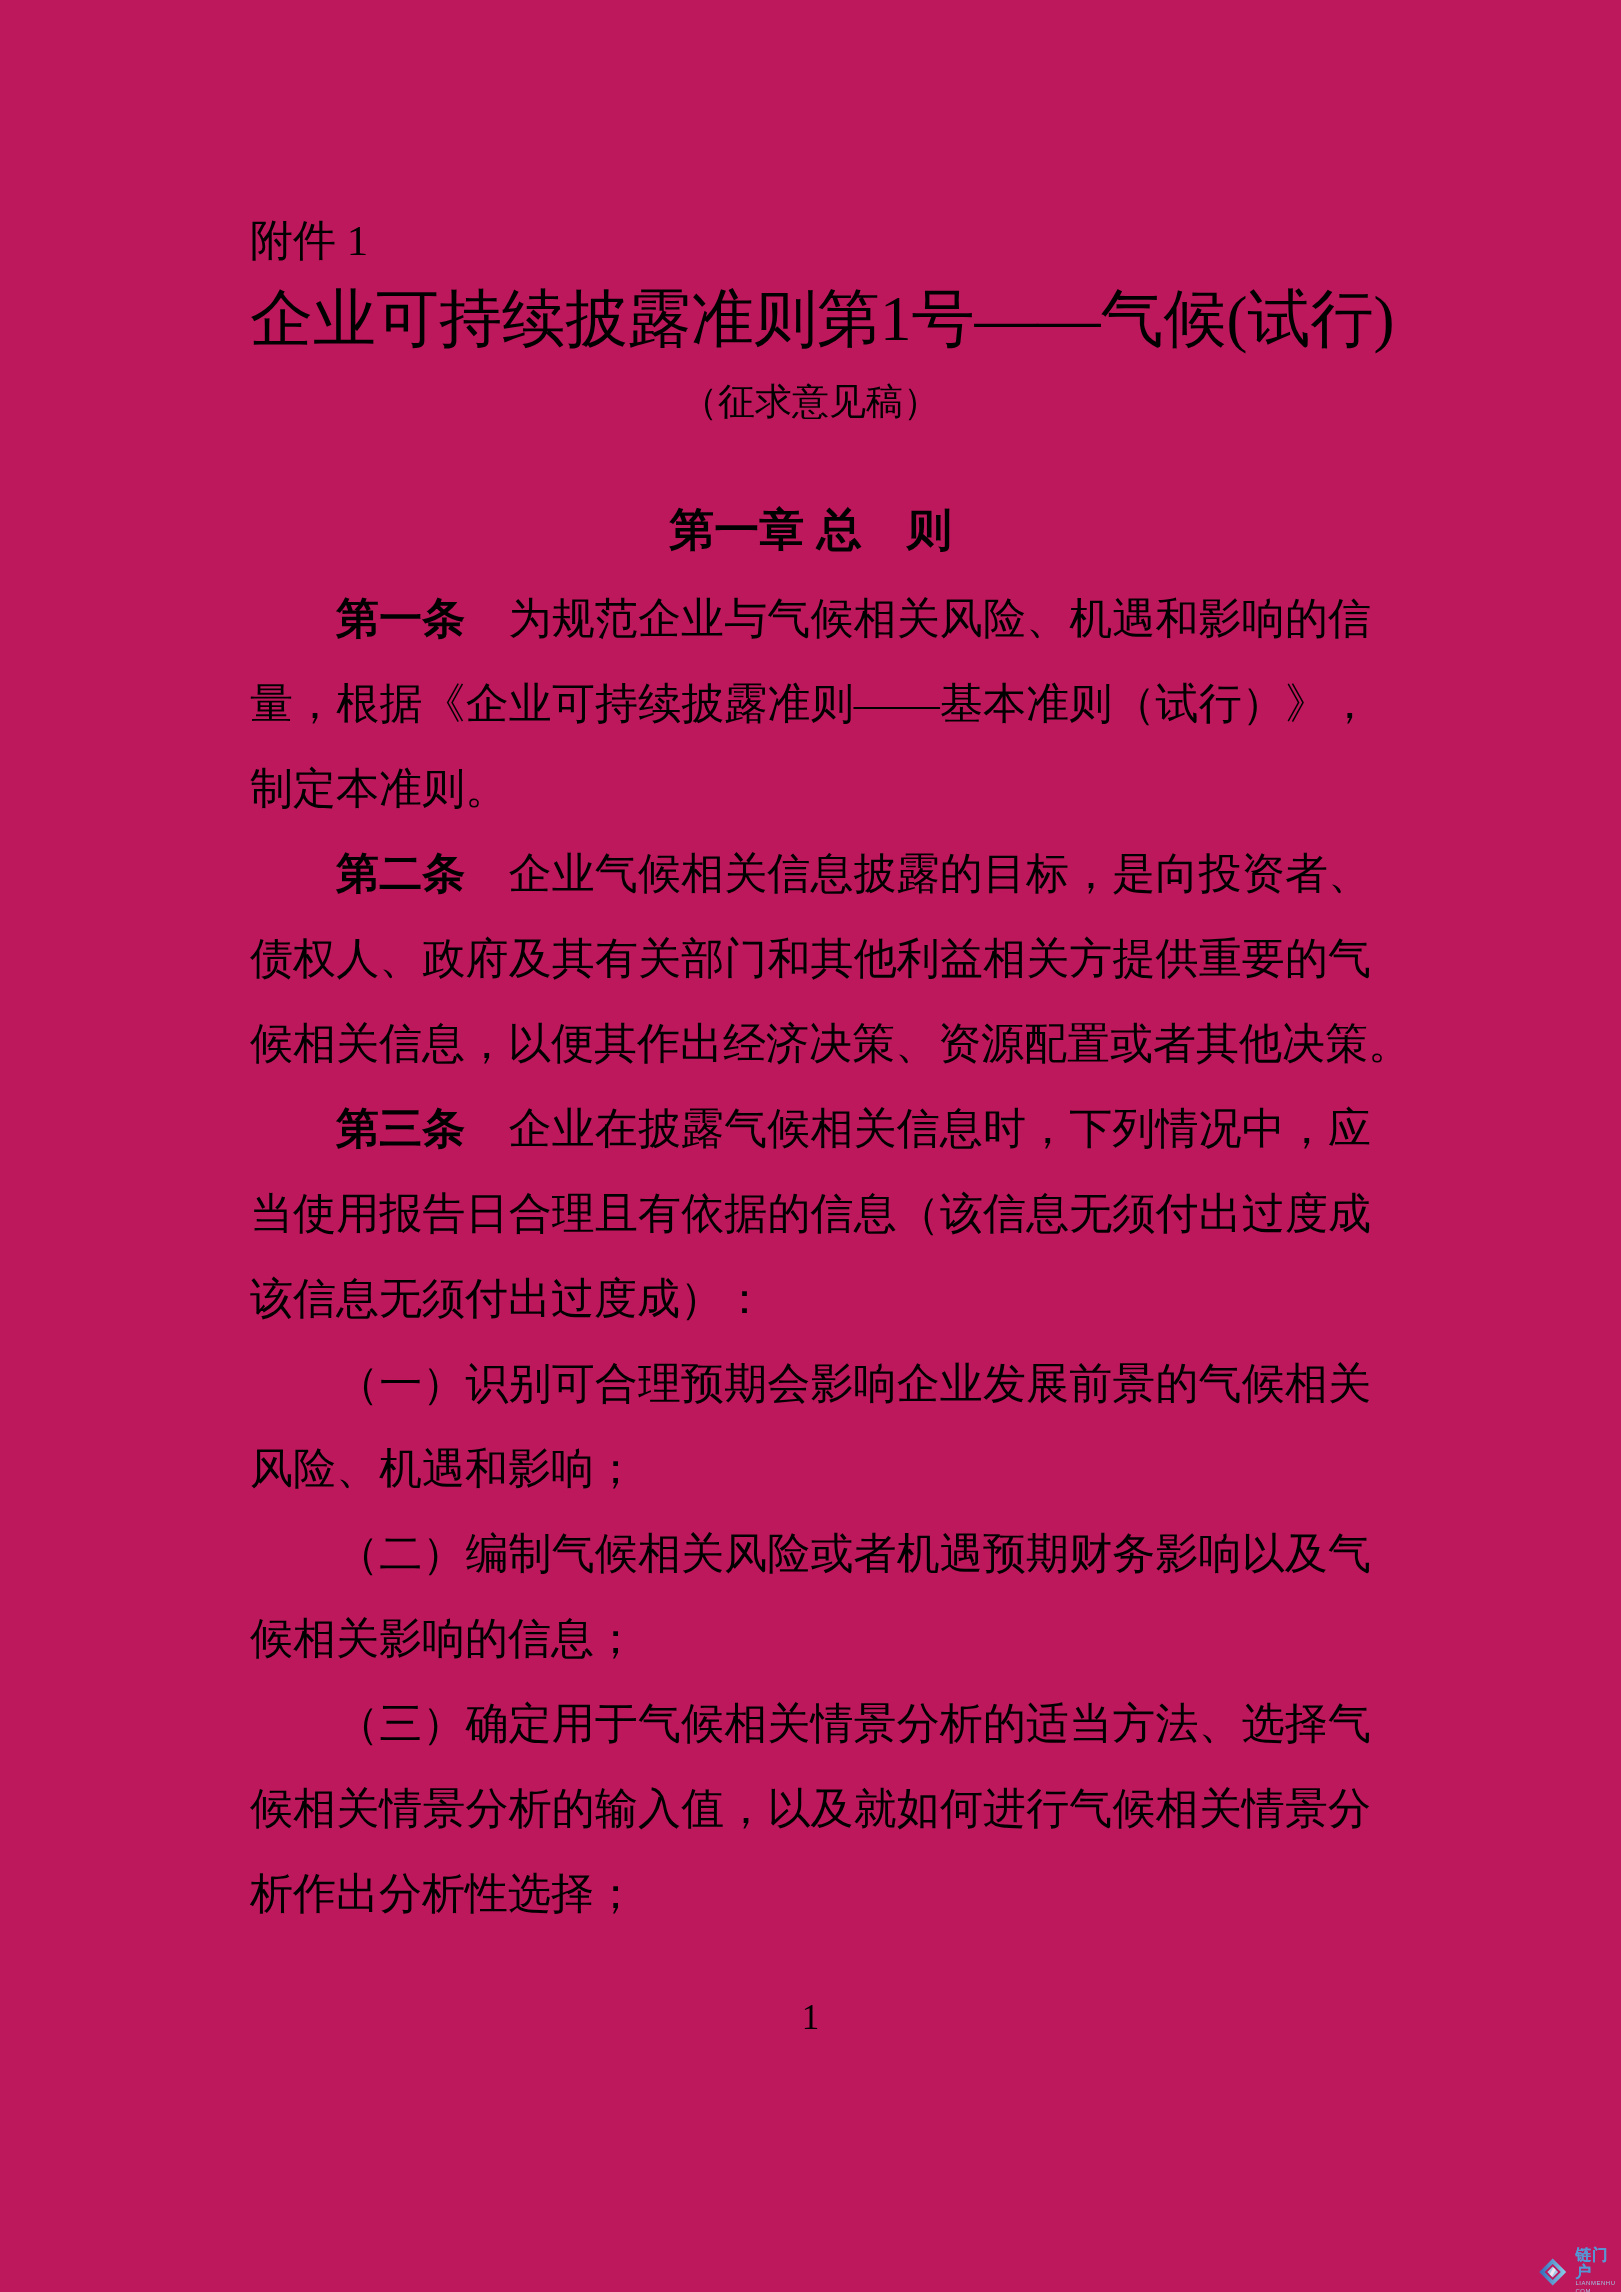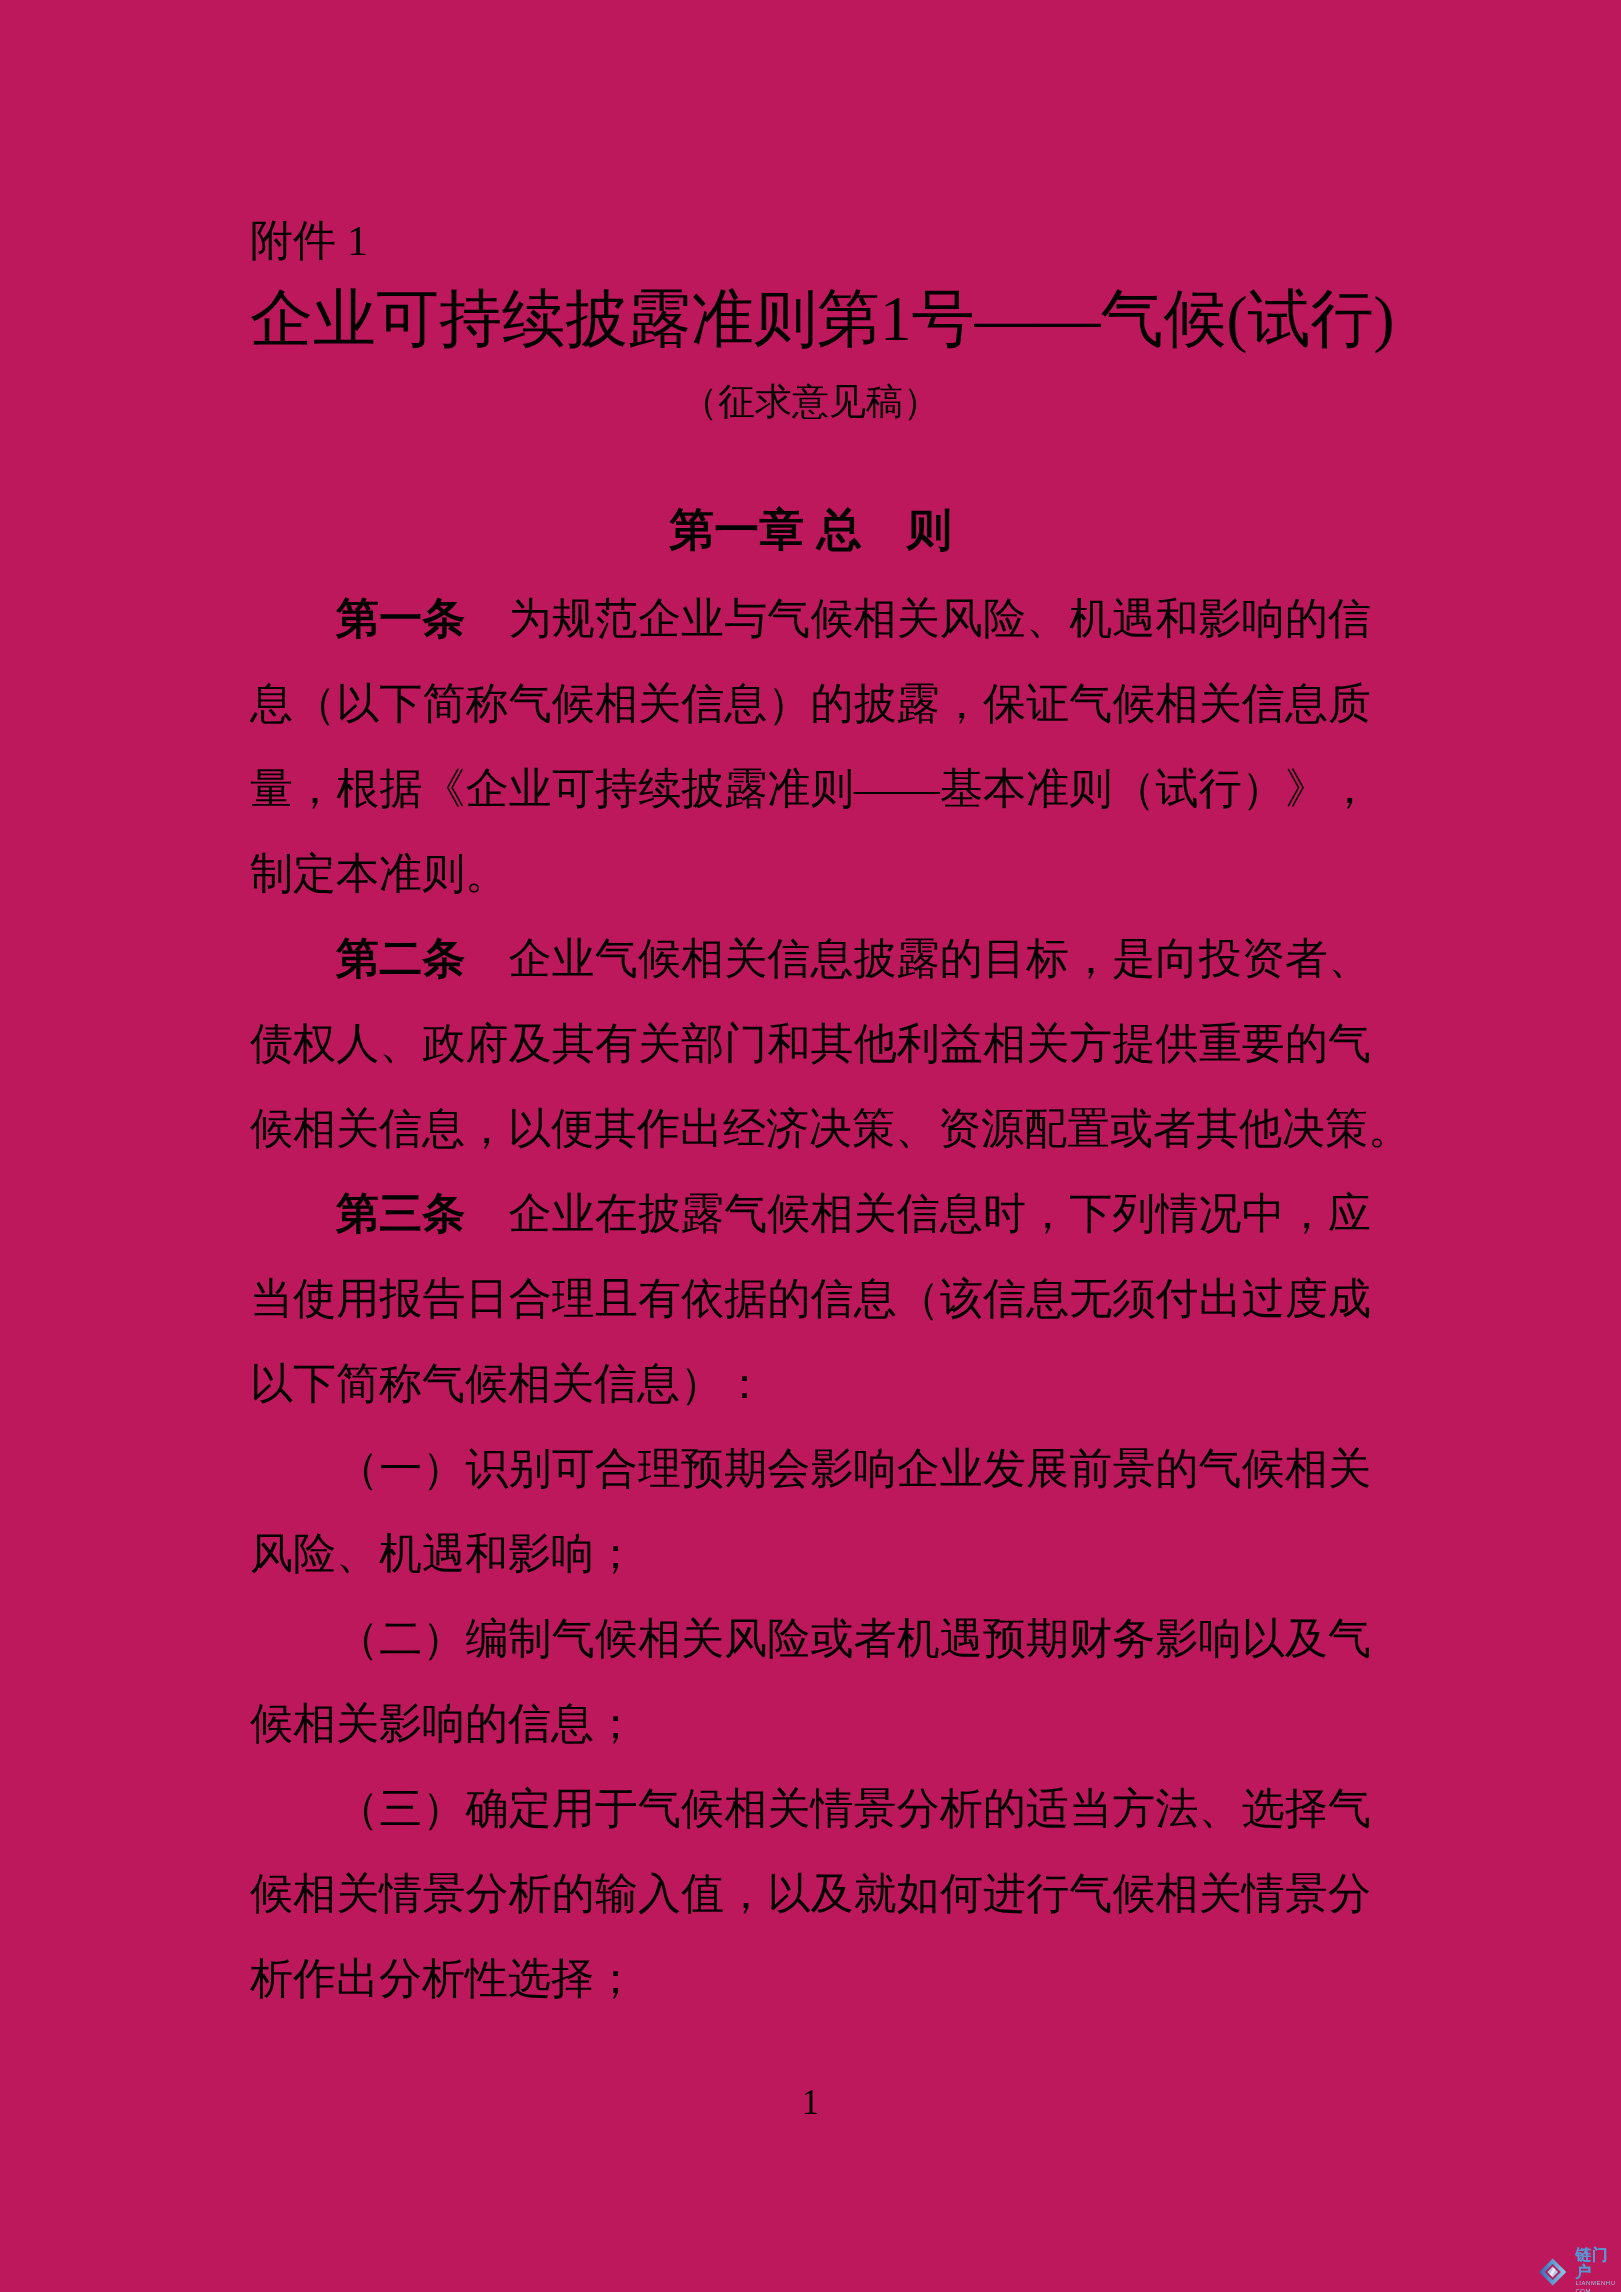--- a/index.html
+++ b/index.html
@@ -110,29 +110,28 @@
     <div class="attachment">附件 1</div>
 
     <h1 class="title">企业可持续披露准则第1号——气候(试行)</h1>
 
     <div class="subtitle">（征求意见稿）</div>
 
     <h2 class="heading">第一章 总　则</h2>
 
     <div class="body-block" id="body-lines">
         <div class="line indent fill"><span class="bold">第一条</span><span>　为规范企业与气候相关风险、机遇和影响的信</span></div>
-        <div class="line fill"><span>息（以下简称气候相关信息）的披露，保证气候相关信息质</span></div>
         <div class="line fill"><span>量，根据《企业可持续披露准则——基本准则（试行）》，</span></div>
         <div class="line"><span>制定本准则。</span></div>
         <div class="line indent fill"><span class="bold">第二条</span><span>　企业气候相关信息披露的目标，是向投资者、</span></div>
         <div class="line fill"><span>债权人、政府及其有关部门和其他利益相关方提供重要的气</span></div>
         <div class="line"><span>候相关信息，以便其作出经济决策、资源配置或者其他决策。</span></div>
         <div class="line indent fill"><span class="bold">第三条</span><span>　企业在披露气候相关信息时，下列情况中，应</span></div>
         <div class="line fill"><span>当使用报告日合理且有依据的信息（该信息无须付出过度成</span></div>
-        <div class="line"><span>以下简称气候相关信息）：</span></div>
+        <div class="line"><span>该信息无须付出过度成）：</span></div>
         <div class="line indent fill"><span>（一）识别可合理预期会影响企业发展前景的气候相关</span></div>
         <div class="line"><span>风险、机遇和影响；</span></div>
         <div class="line indent fill"><span>（二）编制气候相关风险或者机遇预期财务影响以及气</span></div>
         <div class="line"><span>候相关影响的信息；</span></div>
         <div class="line indent fill"><span>（三）确定用于气候相关情景分析的适当方法、选择气</span></div>
         <div class="line fill"><span>候相关情景分析的输入值，以及就如何进行气候相关情景分</span></div>
         <div class="line"><span>析作出分析性选择；</span></div>
       </div>
 
     <div class="pagenum">1</div>

